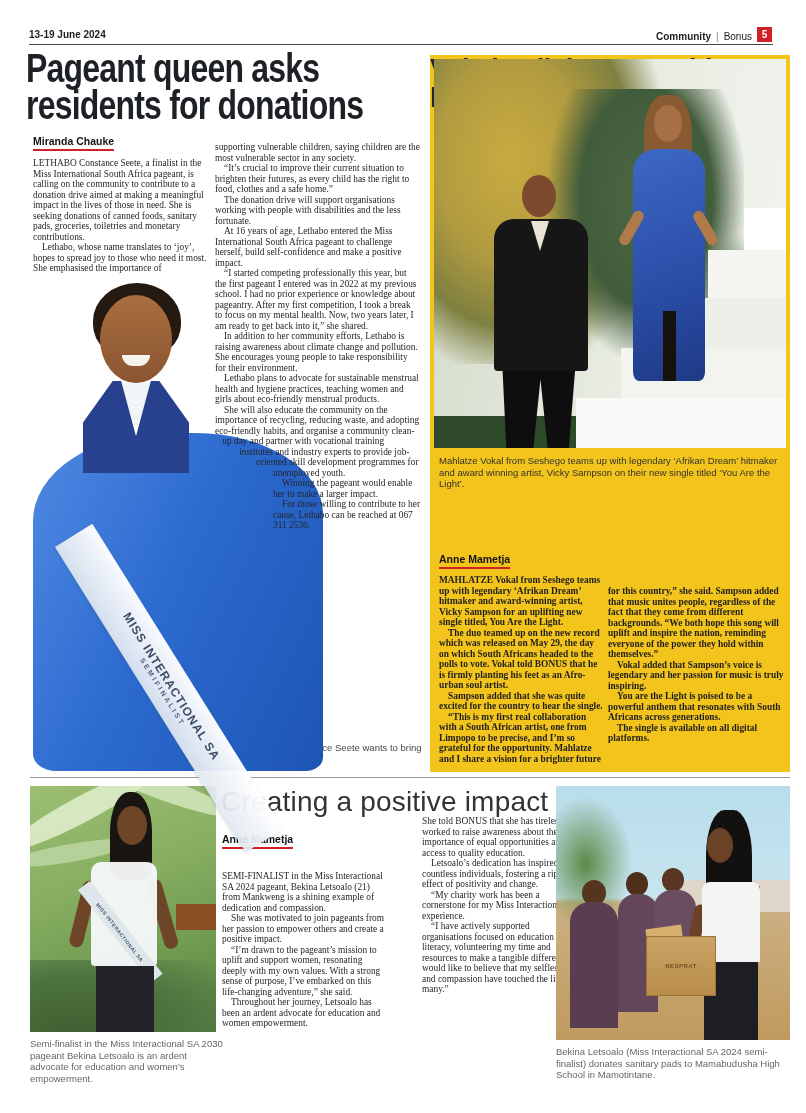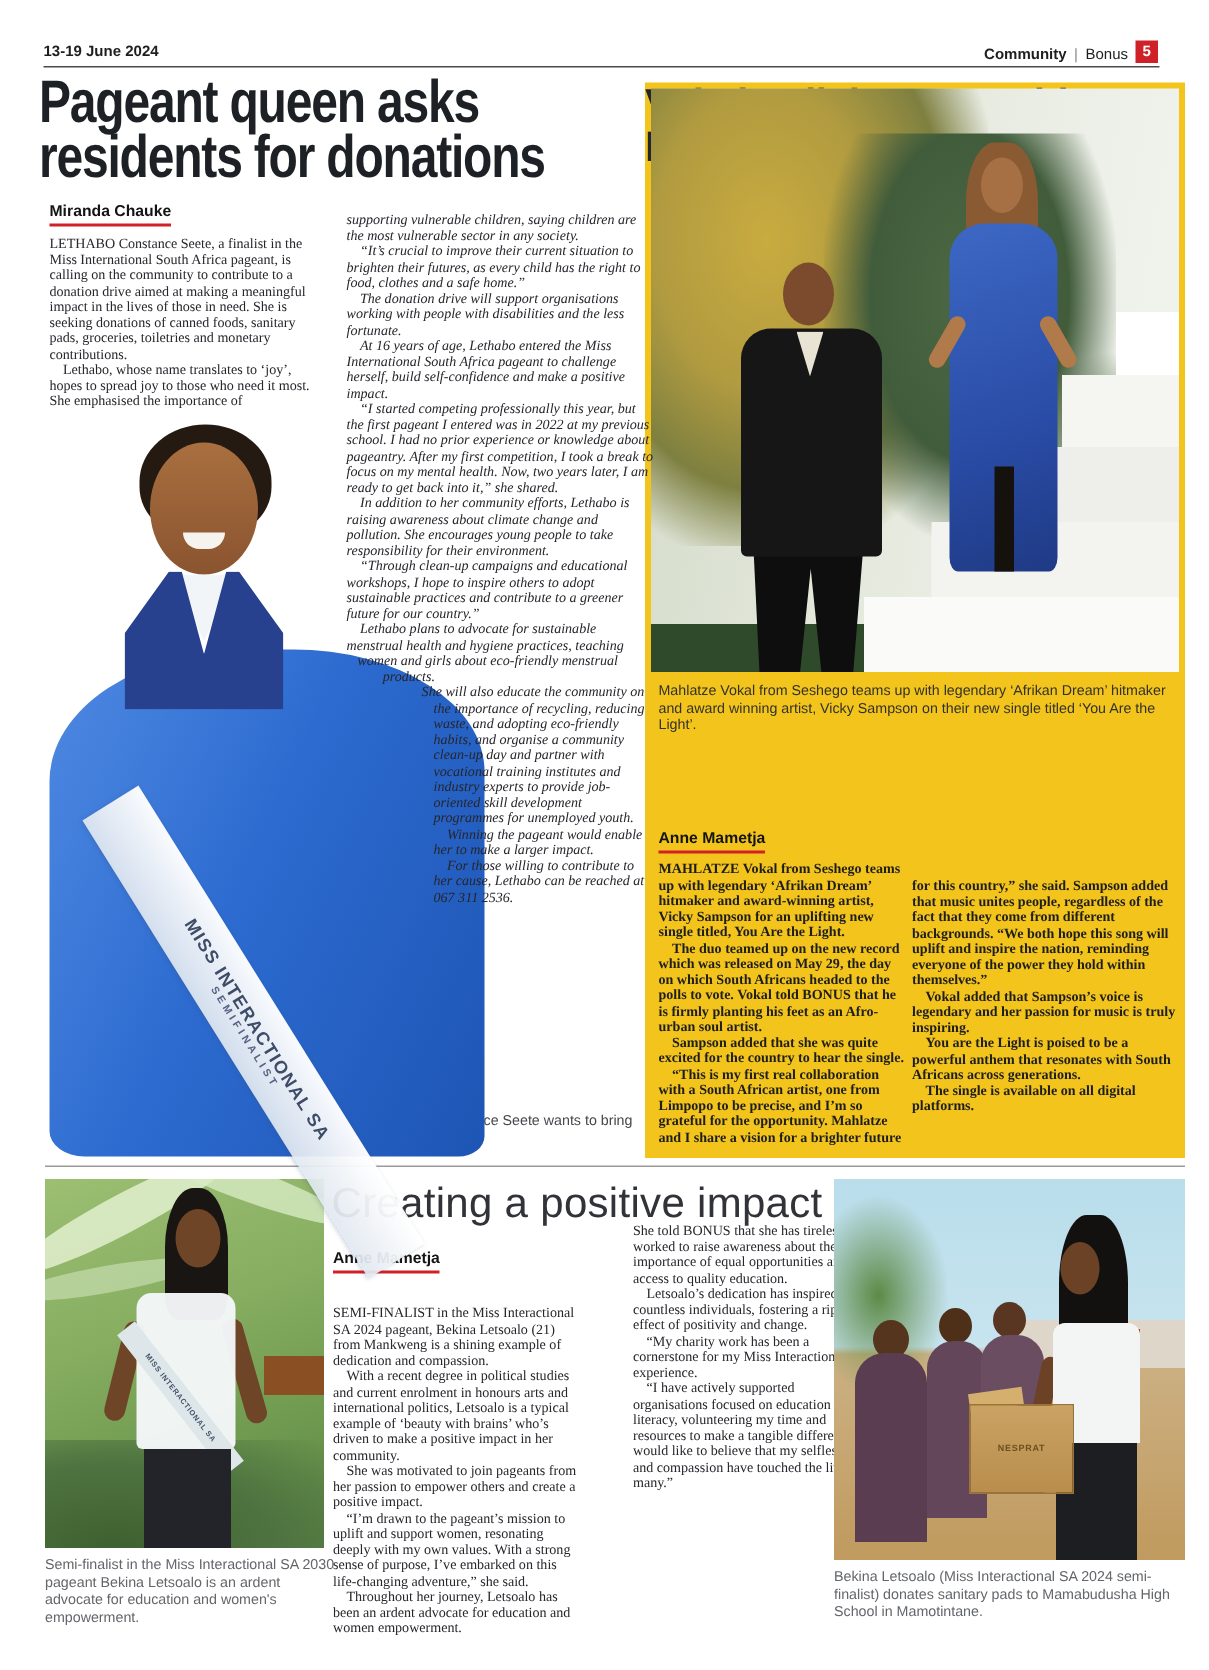--- a/index.html
+++ b/index.html
@@ -24,21 +24,21 @@
   .byline{display:inline-block;font:bold 10.5px "Liberation Sans",sans-serif;color:#141414;
           border-bottom:2.5px solid var(--accent-red);padding-bottom:2px;}
   .caption{font:9.5px/11.5px "Liberation Sans",sans-serif;color:#63666a;}
 
   
   .a1-headline{position:absolute;left:26px;top:50px;width:480px;
       font:bold 40px/37px "Liberation Sans",sans-serif;letter-spacing:-1px;color:#1d2125;
       transform:scaleX(.8);transform-origin:left top;}
   .a1-byline{position:absolute;left:33px;top:131px;}
   .a1-col1{position:absolute;left:33px;top:158px;width:178px;}
-  .a1-col2{position:absolute;left:231px;top:142px;width:205px;height:610px;z-index:2;font-style:italic;}
+  .a1-col2{position:absolute;left:215px;top:142px;width:205px;height:610px;z-index:2;}
   .wrap-spacer{float:left;width:58px;height:600px;
       shape-outside:polygon(0 0,0 100%,100% 100%,100% 56%,0 50%);}
   .a1-caption{position:absolute;left:250px;top:742px;width:178px;color:#45484d;}
 
   
   .photoA{position:absolute;left:27px;top:283px;width:303px;height:488px;z-index:1;}
   .photoA div{position:absolute;}
   .pa-jacket{left:6px;top:150px;width:290px;height:338px;
       background:linear-gradient(115deg,#4f8ae2 0%,#2d6bd0 45%,#1d55b4 100%);
       border-radius:46% 44% 6% 8% / 26% 24% 4% 5%;}
@@ -191,21 +191,20 @@
 
   <div class="a1-col2 bodytext">
     <div class="wrap-spacer"></div>
     <div>
         <p>supporting vulnerable children, saying children are the most vulnerable sector in any society.</p>
         <p>“It’s crucial to improve their current situation to brighten their futures, as every child has the right to food, clothes and a safe home.”</p>
         <p>The donation drive will support organisations working with people with disabilities and the less fortunate.</p>
         <p>At 16 years of age, Lethabo entered the Miss International South Africa pageant to challenge herself, build self-confidence and make a positive impact.</p>
         <p>“I started competing professionally this year, but the first pageant I entered was in 2022 at my previous school. I had no prior experience or knowledge about pageantry. After my first competition, I took a break to focus on my mental health. Now, two years later, I am ready to get back into it,” she shared.</p>
         <p>In addition to her community efforts, Lethabo is raising awareness about climate change and pollution. She encourages young people to take responsibility for their environment.</p>
-        <p>“Through clean-up campaigns and educational workshops, I hope to inspire others to adopt sustainable practices and contribute to a greener future for our country.”</p>
         <p>Lethabo plans to advocate for sustainable menstrual health and hygiene practices, teaching women and girls about eco-friendly menstrual products.</p>
         <p>She will also educate the community on the importance of recycling, reducing waste, and adopting eco-friendly habits, and organise a community clean-up day and partner with vocational training institutes and industry experts to provide job-oriented skill development programmes for unemployed youth.</p>
         <p>Winning the pageant would enable her to make a larger impact.</p>
         <p>For those willing to contribute to her cause, Lethabo can be reached at 067 311 2536.</p>
       </div>
   </div>
   <div class="a1-caption caption">Lethabo Constance Seete wants to bring change.</div>
 
   <div class="yellow-box">
     <div class="photoB">
@@ -265,21 +264,20 @@
     <div class="pc-pants"></div>
   </div>
   <div class="pc-caption caption">Semi-finalist in the Miss Interactional SA 2030 pageant Bekina Letsoalo is an ardent advocate for education and women's empowerment.</div>
 
   <h2 class="a3-headline" style="margin:0;">Creating a positive impact</h2>
   <div class="a3-byline">
     <span class="byline">Anne Mametja</span>
   </div>
   <div class="a3-col1 bodytext">
       <p>SEMI-FINALIST in the Miss Interactional SA 2024 pageant, Bekina Letsoalo (21) from Mankweng is a shining example of dedication and compassion.</p>
-      <p>With a recent degree in political studies and current enrolment in honours arts and international politics, Letsoalo is a typical example of ‘beauty with brains’ who’s driven to make a positive impact in her community.</p>
       <p>She was motivated to join pageants from her passion to empower others and create a positive impact.</p>
       <p>“I’m drawn to the pageant’s mission to uplift and support women, resonating deeply with my own values. With a strong sense of purpose, I’ve embarked on this life-changing adventure,” she said.</p>
       <p>Throughout her journey, Letsoalo has been an ardent advocate for education and women empowerment.</p>
     </div>
   <div class="a3-col2 bodytext">
       <p>She told BONUS that she has tirelessly worked to raise awareness about the importance of equal opportunities and access to quality education.</p>
       <p>Letsoalo’s dedication has inspired countless individuals, fostering a ripple effect of positivity and change.</p>
       <p>“My charity work has been a cornerstone for my Miss Interactional SA experience.</p>
       <p>“I have actively supported organisations focused on education and literacy, volunteering my time and resources to make a tangible difference. I would like to believe that my selflessness and compassion have touched the lives of many.”</p>
     </div>

